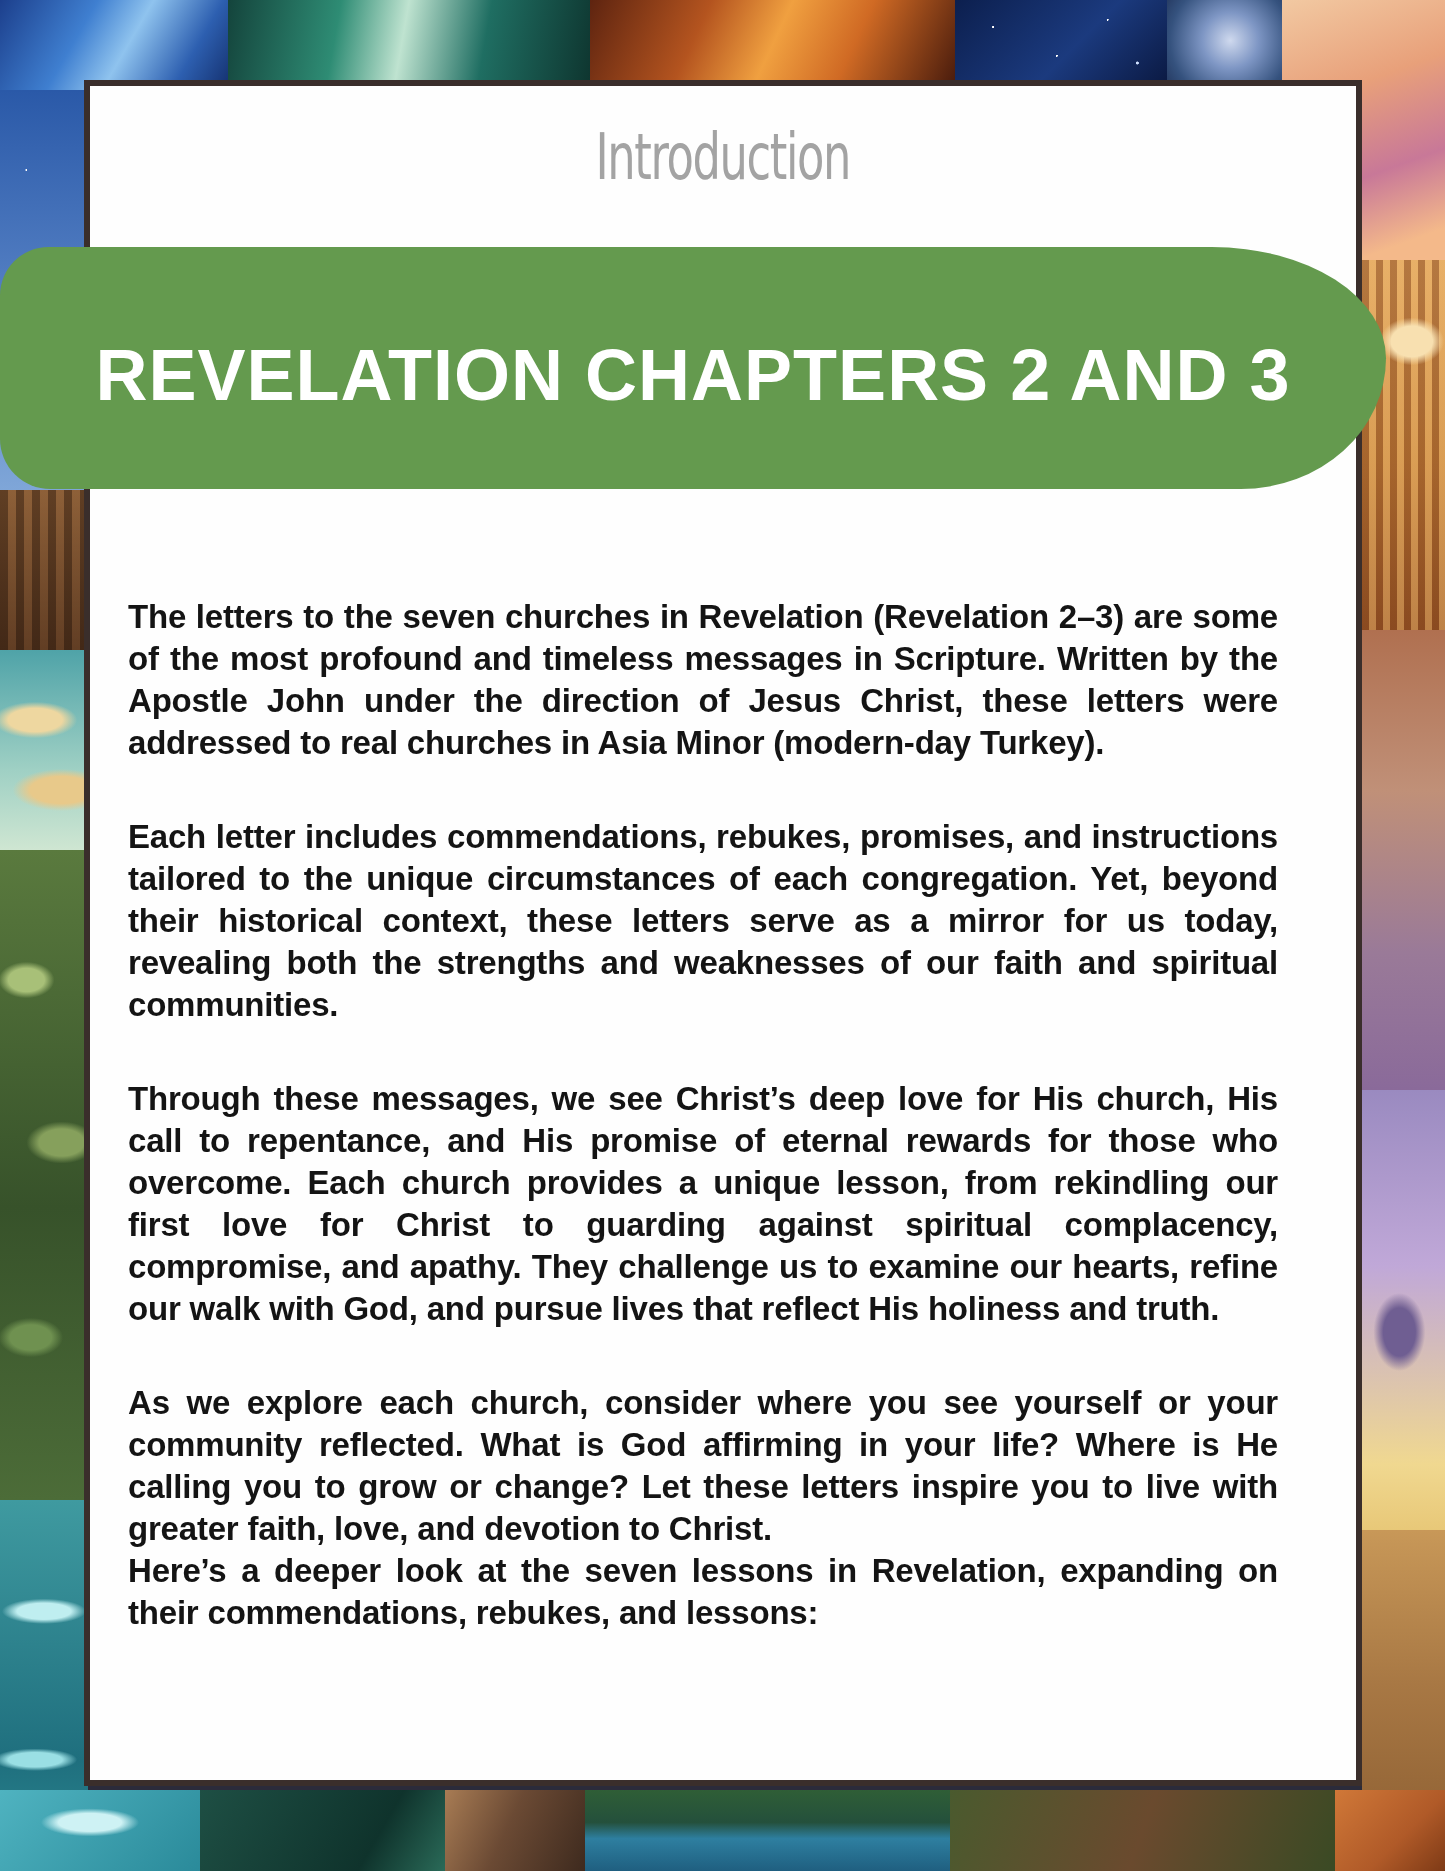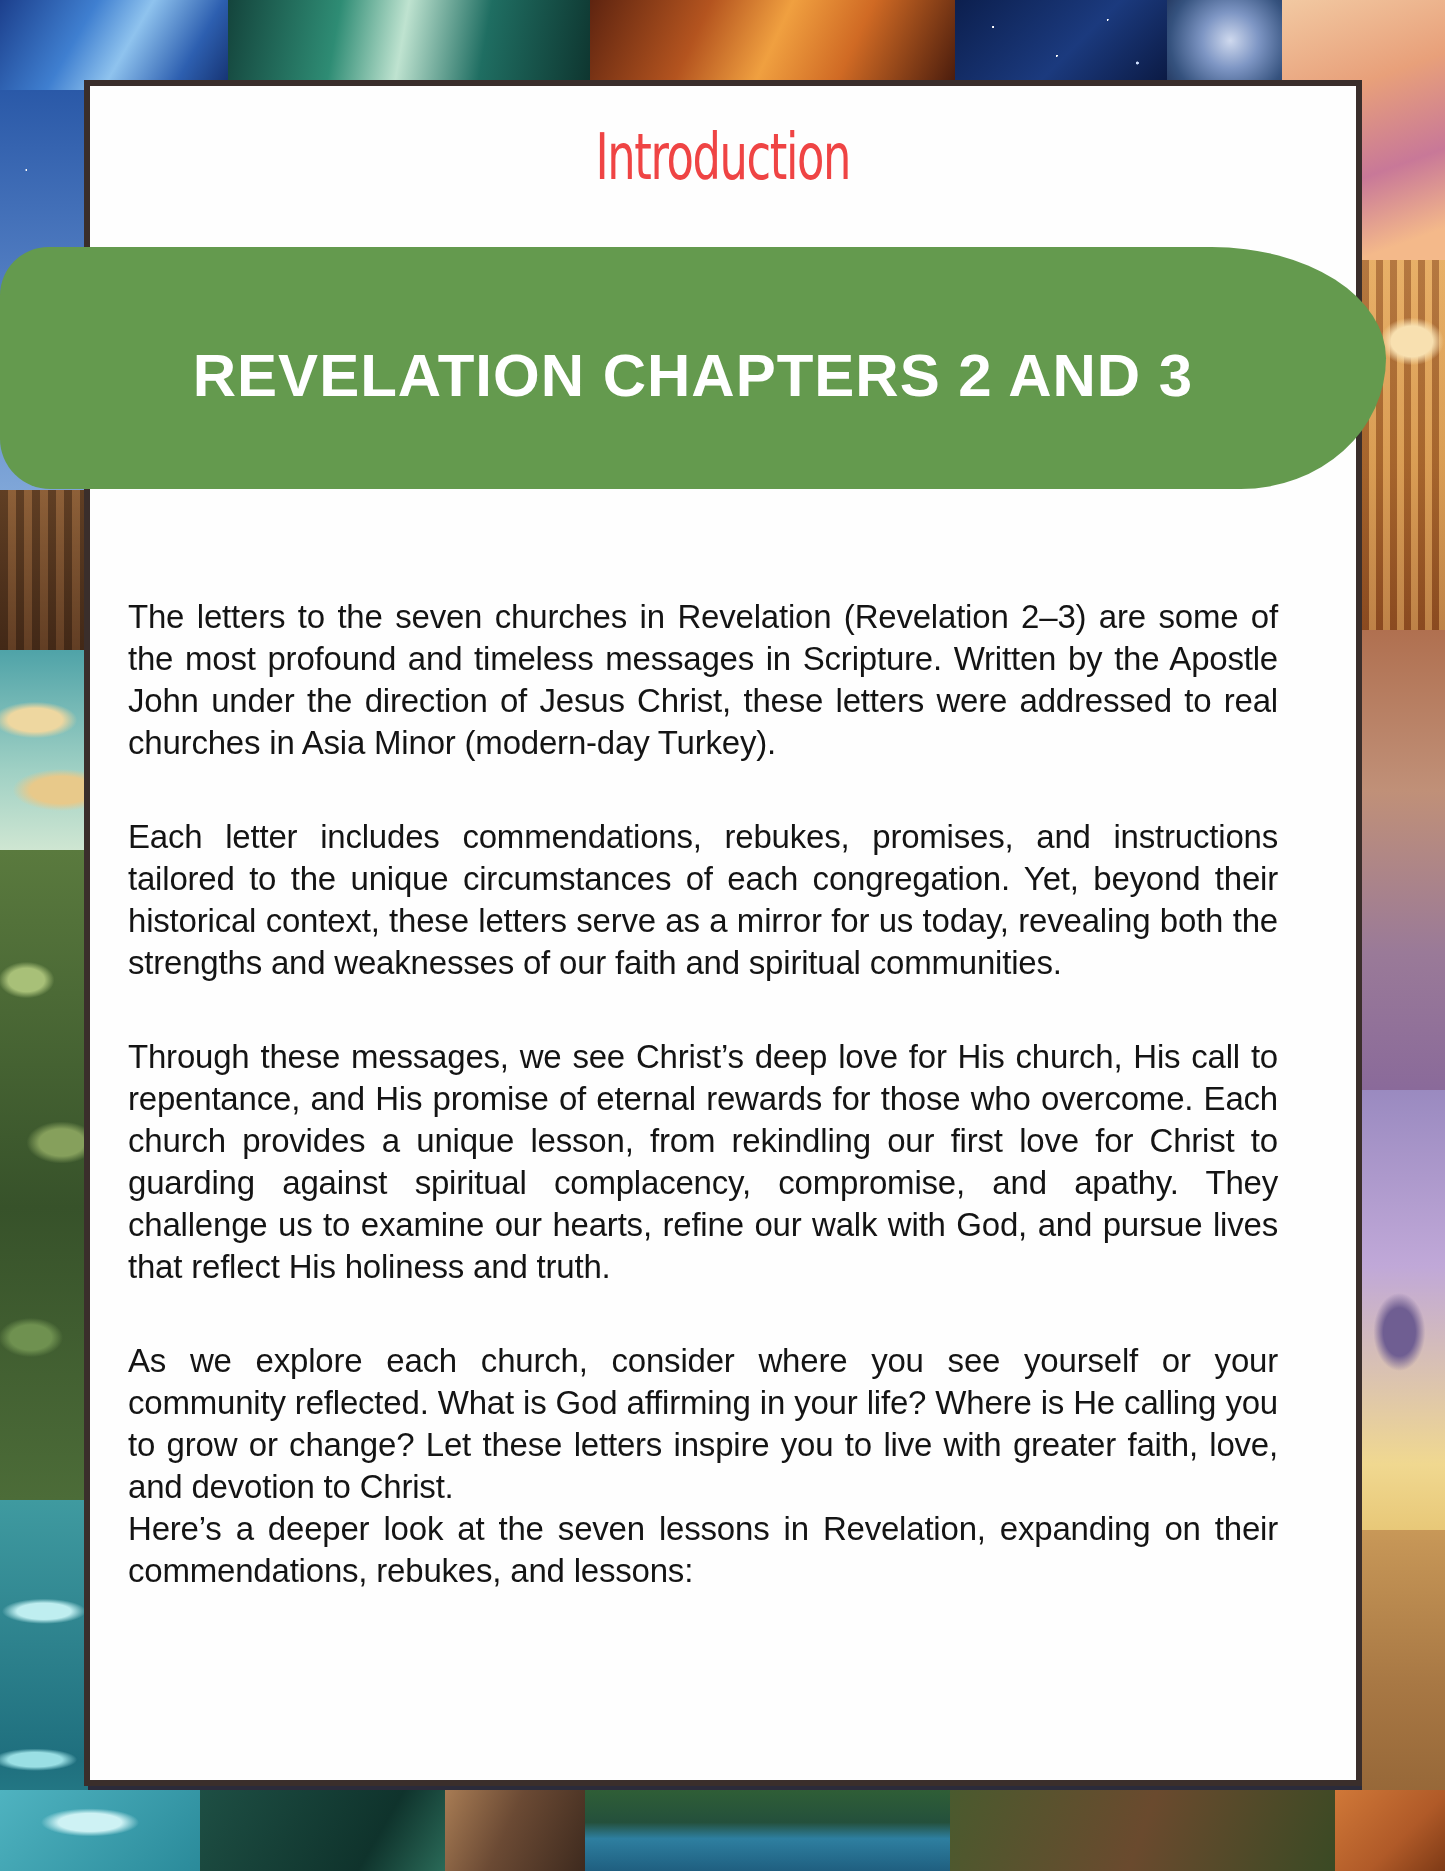--- a/index.html
+++ b/index.html
@@ -97,52 +97,53 @@
   .card{
     position:absolute;left:84px;top:80px;width:1278px;height:1706px;
     background:var(--paper-white,#fefefe);
     border:6px solid var(--card-border-brown,#3a2e2b);
     z-index:1;
   }
   
   .page-title{
     position:absolute;left:84px;top:120px;width:1278px;
     text-align:center;z-index:3;
-    color:#ef4444;
+    color:#a3a3a3;
   }
   .page-title > span{
     display:inline-block;
     font-family:"DejaVu Sans",sans-serif;
     font-size:64px;
     letter-spacing:-2px;
     transform:scaleX(0.70);
   }
   
   .banner{
     position:absolute;left:0;top:247px;width:1386px;height:242px;
     background:var(--banner-green,#649a4e);
     border-radius:50px 180px 150px 52px / 50px 115px 135px 52px;
     z-index:2;
     display:flex;align-items:center;justify-content:center;
   }
   .banner-title{
     color:#ffffff;
     font-weight:700;
-    font-size:60px;
+    font-size:72px;
     letter-spacing:1px;
     padding-top:14px;
     text-align:center;
   }
   
   .body-text{
     position:absolute;left:128px;top:596px;width:1150px;z-index:3;
     color:var(--text-black,#141414);
     font-size:33px;line-height:42px;
     text-align:justify;
     letter-spacing:-0.2px;
+    font-weight:bold;
   }
   .body-text p + p{margin-top:52px;}
   .body-text p.tight{margin-top:0;}
 </style>
 </head>
 <body>
 
 <div>
   <div class="tile t-blue"></div>
   <div class="tile t-teal"></div>

